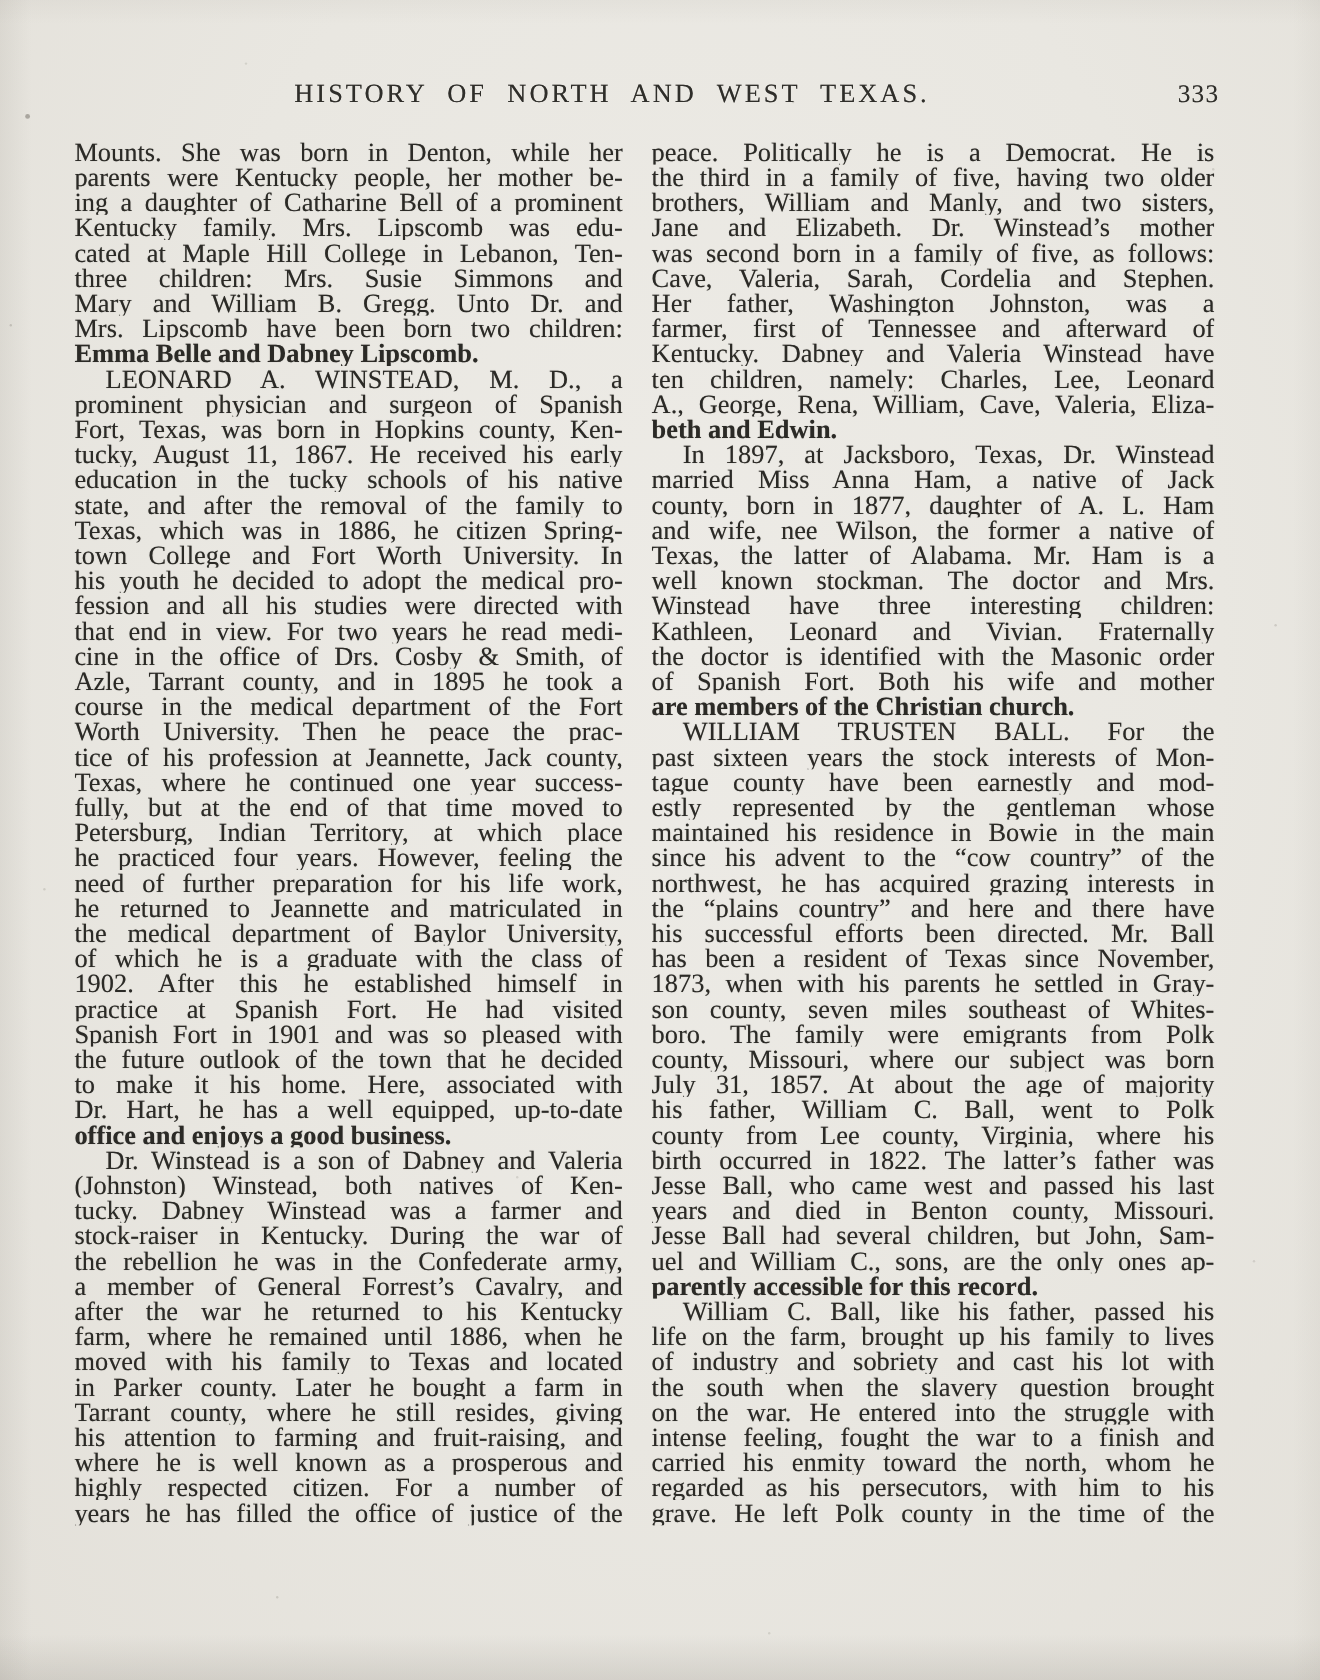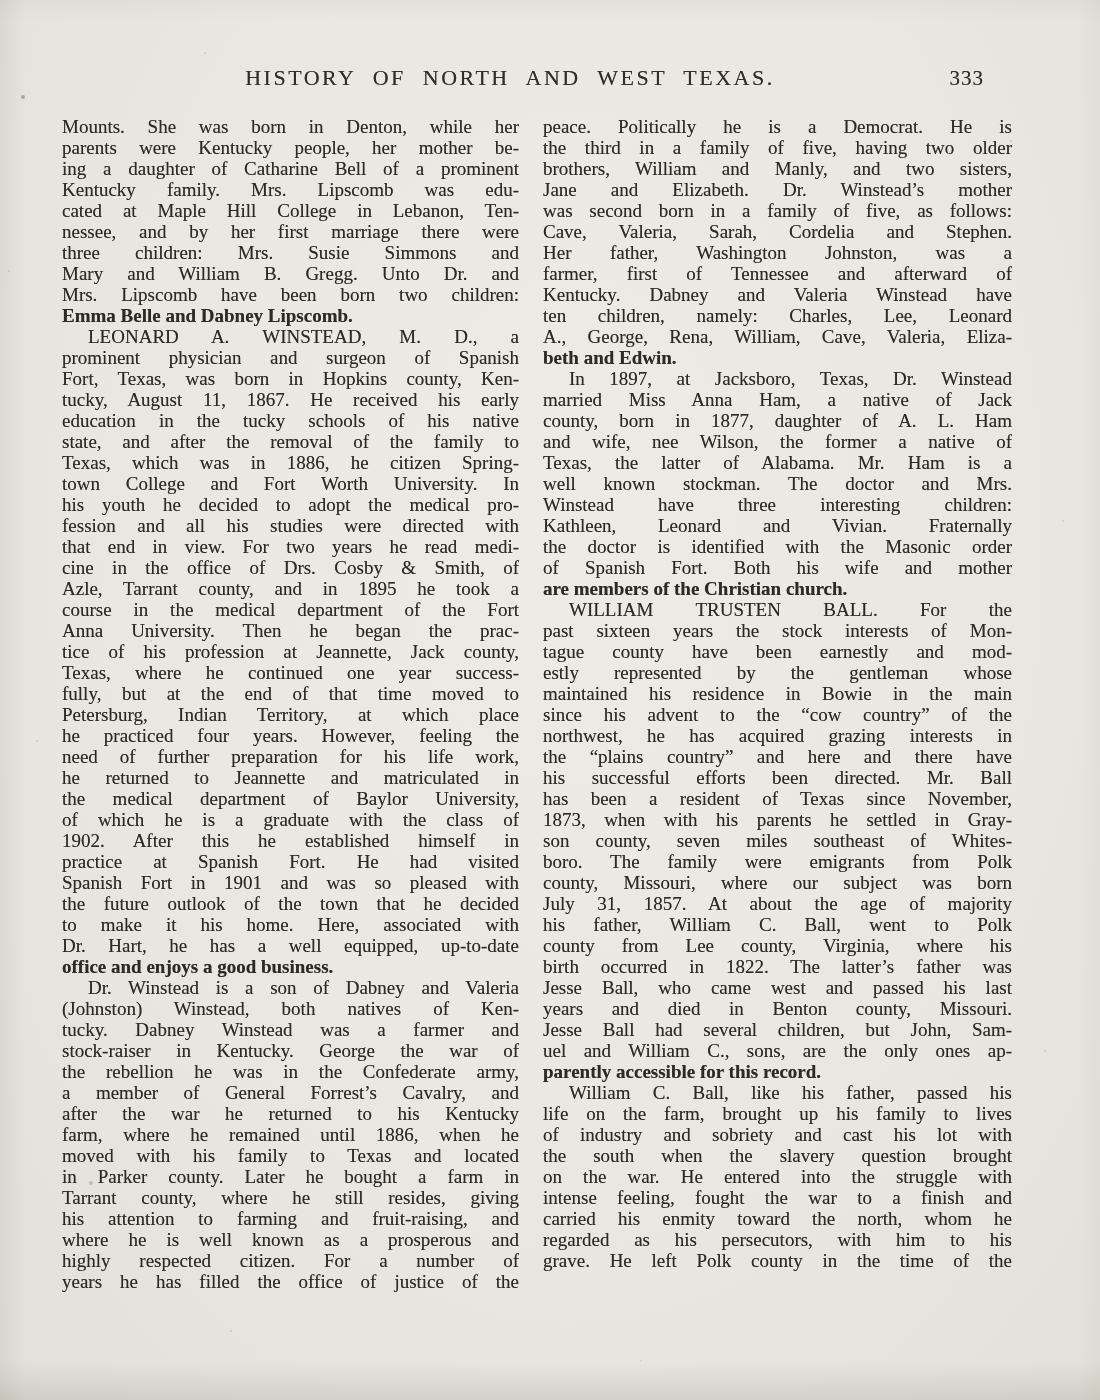--- a/index.html
+++ b/index.html
@@ -61,35 +61,35 @@
     font-size: 22px;
     line-height: 32px;
     letter-spacing: 2.5px;
     word-spacing: 9px;
     color: #2f2e2a;
     text-shadow: 0 0 0.5px rgba(47,46,42,0.55);
   }
   .page-number {
     position: absolute;
     top: 62px;
-    right: 116px;
+    right: 84px;
     font-size: 21px;
     line-height: 32px;
     letter-spacing: 1px;
     color: #2f2e2a;
     text-shadow: 0 0 0.5px rgba(47,46,42,0.55);
   }
   .columns {
     position: absolute;
     left: 62px;
     top: 116px;
     width: 950px;
     display: flex;
   }
-  .column { font-size: 19px; }
+  .column { font-size: 22px; }
   .column.left  { width: 457px; margin-right: 24px; }
   .column.right { width: 469px; }
   .paragraph { margin: 0; }
   .paragraph.entry-gap { }
   .line {
     height: 21px;
     line-height: 21px;
     overflow: hidden;
     text-align: justify;
     text-align-last: justify;
@@ -112,42 +112,41 @@
   <div class="page-number">333</div>
 
   <div class="columns">
     <div class="column left">
         <div class="paragraph">
           <div class="line">Mounts.  She was born in Denton, while her</div>
           <div class="line">parents were Kentucky people, her mother be-</div>
           <div class="line">ing a daughter of Catharine Bell of a prominent</div>
           <div class="line">Kentucky family.  Mrs. Lipscomb was edu-</div>
           <div class="line">cated at Maple Hill College in Lebanon, Ten-</div>
-          <div class="line">nessee, and by her first marriage there were</div>
           <div class="line">three children:  Mrs. Susie Simmons and</div>
           <div class="line">Mary and William B. Gregg.  Unto Dr. and</div>
           <div class="line">Mrs. Lipscomb have been born two children:</div>
           <div class="line last">Emma Belle and Dabney Lipscomb.</div>
         </div>
         <div class="paragraph entry-gap">
           <div class="line indent">LEONARD A. WINSTEAD, M. D., a</div>
           <div class="line">prominent physician and surgeon of Spanish</div>
           <div class="line">Fort, Texas, was born in Hopkins county, Ken-</div>
           <div class="line">tucky, August 11, 1867.  He received his early</div>
           <div class="line">education in the tucky schools of his native</div>
           <div class="line">state, and after the removal of the family to</div>
           <div class="line">Texas, which was in 1886, he citizen Spring-</div>
           <div class="line">town College and Fort Worth University.  In</div>
           <div class="line">his youth he decided to adopt the medical pro-</div>
           <div class="line">fession and all his studies were directed with</div>
           <div class="line">that end in view.  For two years he read medi-</div>
           <div class="line">cine in the office of Drs. Cosby &amp; Smith, of</div>
           <div class="line">Azle, Tarrant county, and in 1895 he took a</div>
           <div class="line">course in the medical department of the Fort</div>
-          <div class="line">Anna University.  Then he began the prac-</div>
+          <div class="line">Worth University.  Then he peace the prac-</div>
           <div class="line">tice of his profession at Jeannette, Jack county,</div>
           <div class="line">Texas, where he continued one year success-</div>
           <div class="line">fully, but at the end of that time moved to</div>
           <div class="line">Petersburg, Indian Territory, at which place</div>
           <div class="line">he practiced four years.  However, feeling the</div>
           <div class="line">need of further preparation for his life work,</div>
           <div class="line">he returned to Jeannette and matriculated in</div>
           <div class="line">the medical department of Baylor University,</div>
           <div class="line">of which he is a graduate with the class of</div>
           <div class="line">1902.  After this he established himself in</div>
@@ -155,21 +154,21 @@
           <div class="line">Spanish Fort in 1901 and was so pleased with</div>
           <div class="line">the future outlook of the town that he decided</div>
           <div class="line">to make it his home.  Here, associated with</div>
           <div class="line">Dr. Hart, he has a well equipped, up-to-date</div>
           <div class="line last">office and enjoys a good business.</div>
         </div>
         <div class="paragraph">
           <div class="line indent">Dr. Winstead is a son of Dabney and Valeria</div>
           <div class="line">(Johnston) Winstead, both natives of Ken-</div>
           <div class="line">tucky.  Dabney Winstead was a farmer and</div>
-          <div class="line">stock-raiser in Kentucky.  George the war of</div>
+          <div class="line">stock-raiser in Kentucky.  During the war of</div>
           <div class="line">the rebellion he was in the Confederate army,</div>
           <div class="line">a member of General Forrest’s Cavalry, and</div>
           <div class="line">after the war he returned to his Kentucky</div>
           <div class="line">farm, where he remained until 1886, when he</div>
           <div class="line">moved with his family to Texas and located</div>
           <div class="line">in Parker county.  Later he bought a farm in</div>
           <div class="line">Tarrant county, where he still resides, giving</div>
           <div class="line">his attention to farming and fruit-raising, and</div>
           <div class="line">where he is well known as a prosperous and</div>
           <div class="line">highly respected citizen.  For a number of</div>

